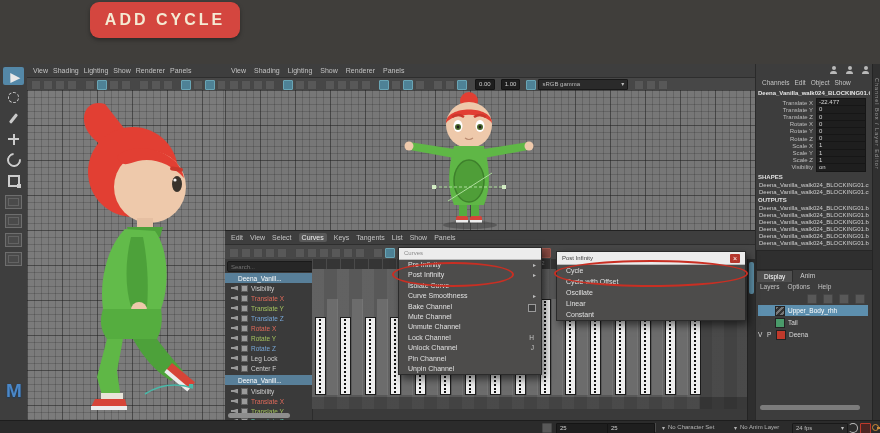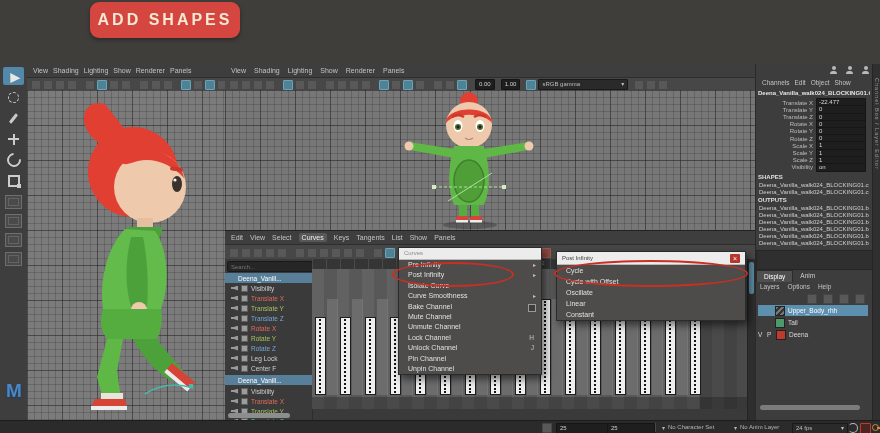--- a/index.html
+++ b/index.html
@@ -98,21 +98,21 @@
   .loop-i{width:8px;height:8px;border:1.5px solid #b9b9b9;border-radius:50%;border-left-color:transparent}
   .akey{width:9px;height:9px;border:1.5px solid #c0392b;background:#4a2522;border-radius:1px}
   .key-i{width:8px;height:8px;position:relative}
   .key-i::before{content:"";position:absolute;left:0;top:1px;width:5px;height:5px;border:1.5px solid #cc8a3a;border-radius:50%}
   .key-i::after{content:"";position:absolute;left:5px;top:4px;width:4px;height:1.5px;background:#cc8a3a}
 </style>
 </head>
 <body>
 
 <div class="abs banner">
-  <span>ADD SHAPES</span>
+  <span>ADD CYCLE</span>
 </div>
 
 <div class="abs window"></div>
 
 <div class="abs toolbox">
   <div class="tool sel">
       <span class="i-arr"></span>
     </div>
   <div class="tool">
       <span class="i-cir"></span>

